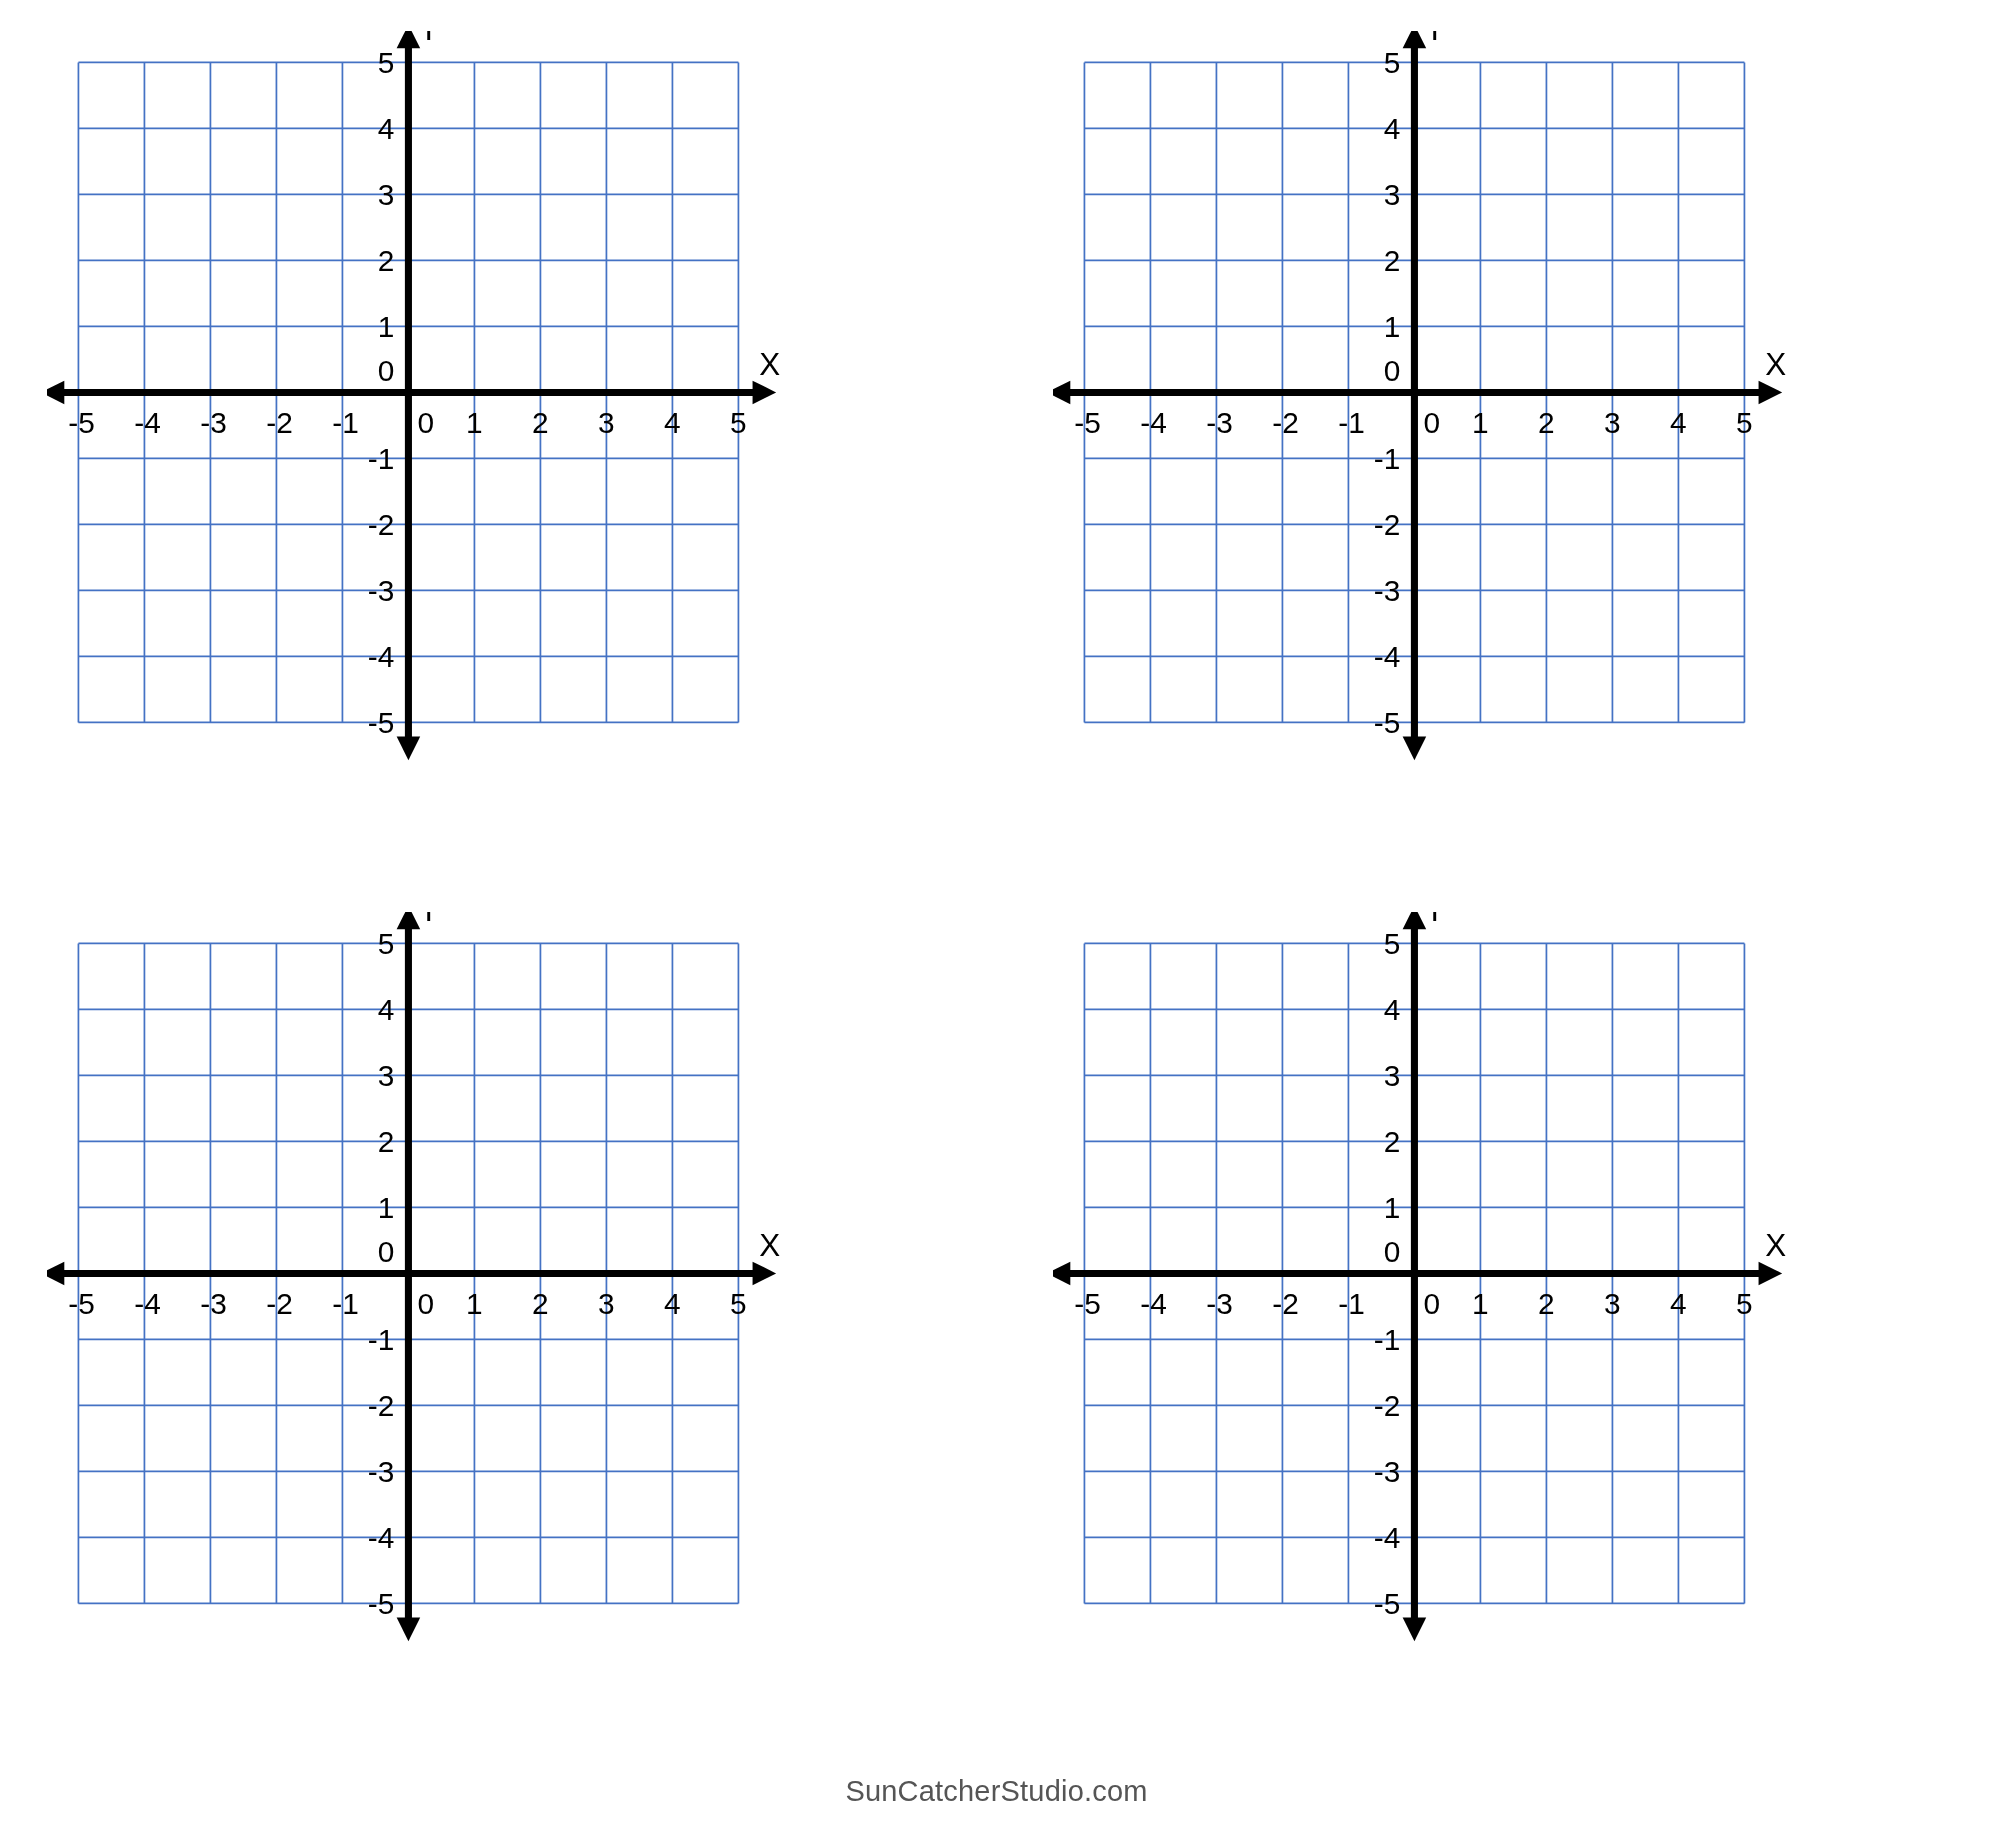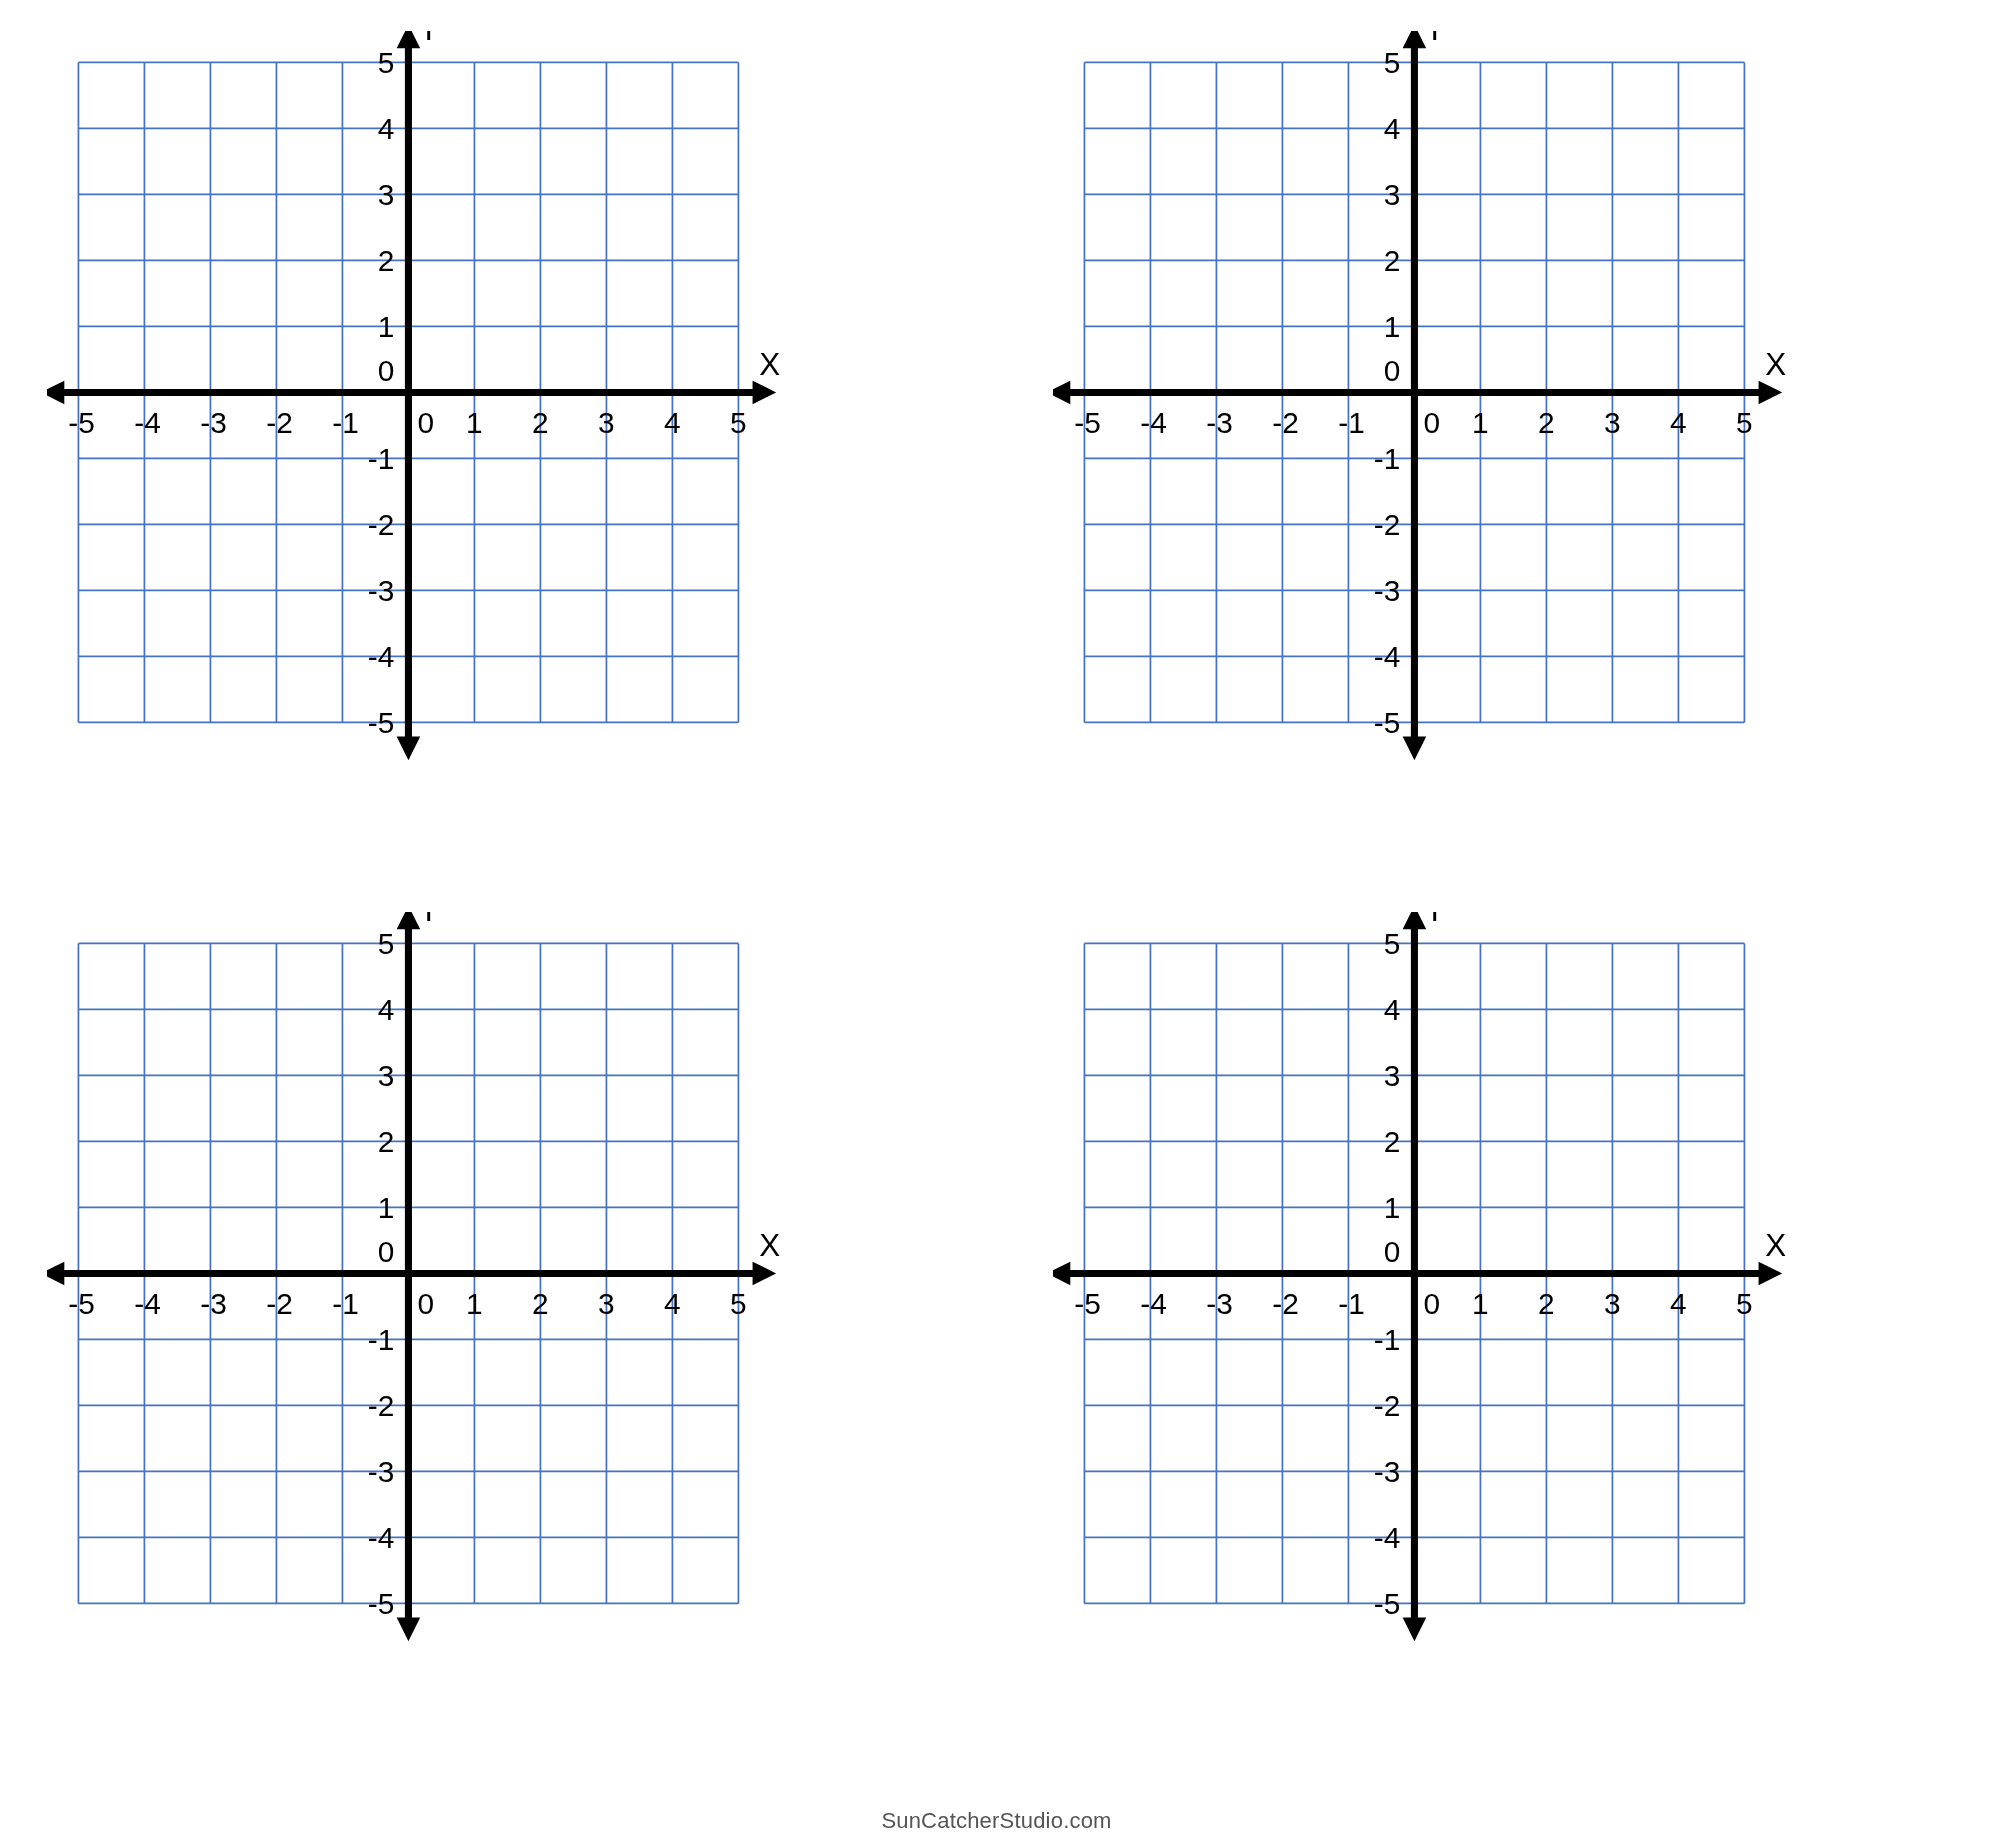--- a/index.html
+++ b/index.html
@@ -25,25 +25,24 @@
   }
   .grid-svg {
     display: block;
   }
   .footer {
     position: absolute;
     left: 0;
     top: 1775px;
     width: 1993px;
     text-align: center;
-    font-size: 22px;
+    font-size: 29px;
     color: #555555;
     font-family: "Liberation Sans", sans-serif;
     letter-spacing: 0.2px;
-    margin-top: 33px;
   }
 </style>
 </head>
 <body>
 
 <div id="sheet">
 
   <div class="grid-wrap" id="wrap-0" style="left:47px; top:31px;">
       <svg width="770" height="770" viewBox="0 0 980 980" class="grid-svg">
         <g>

